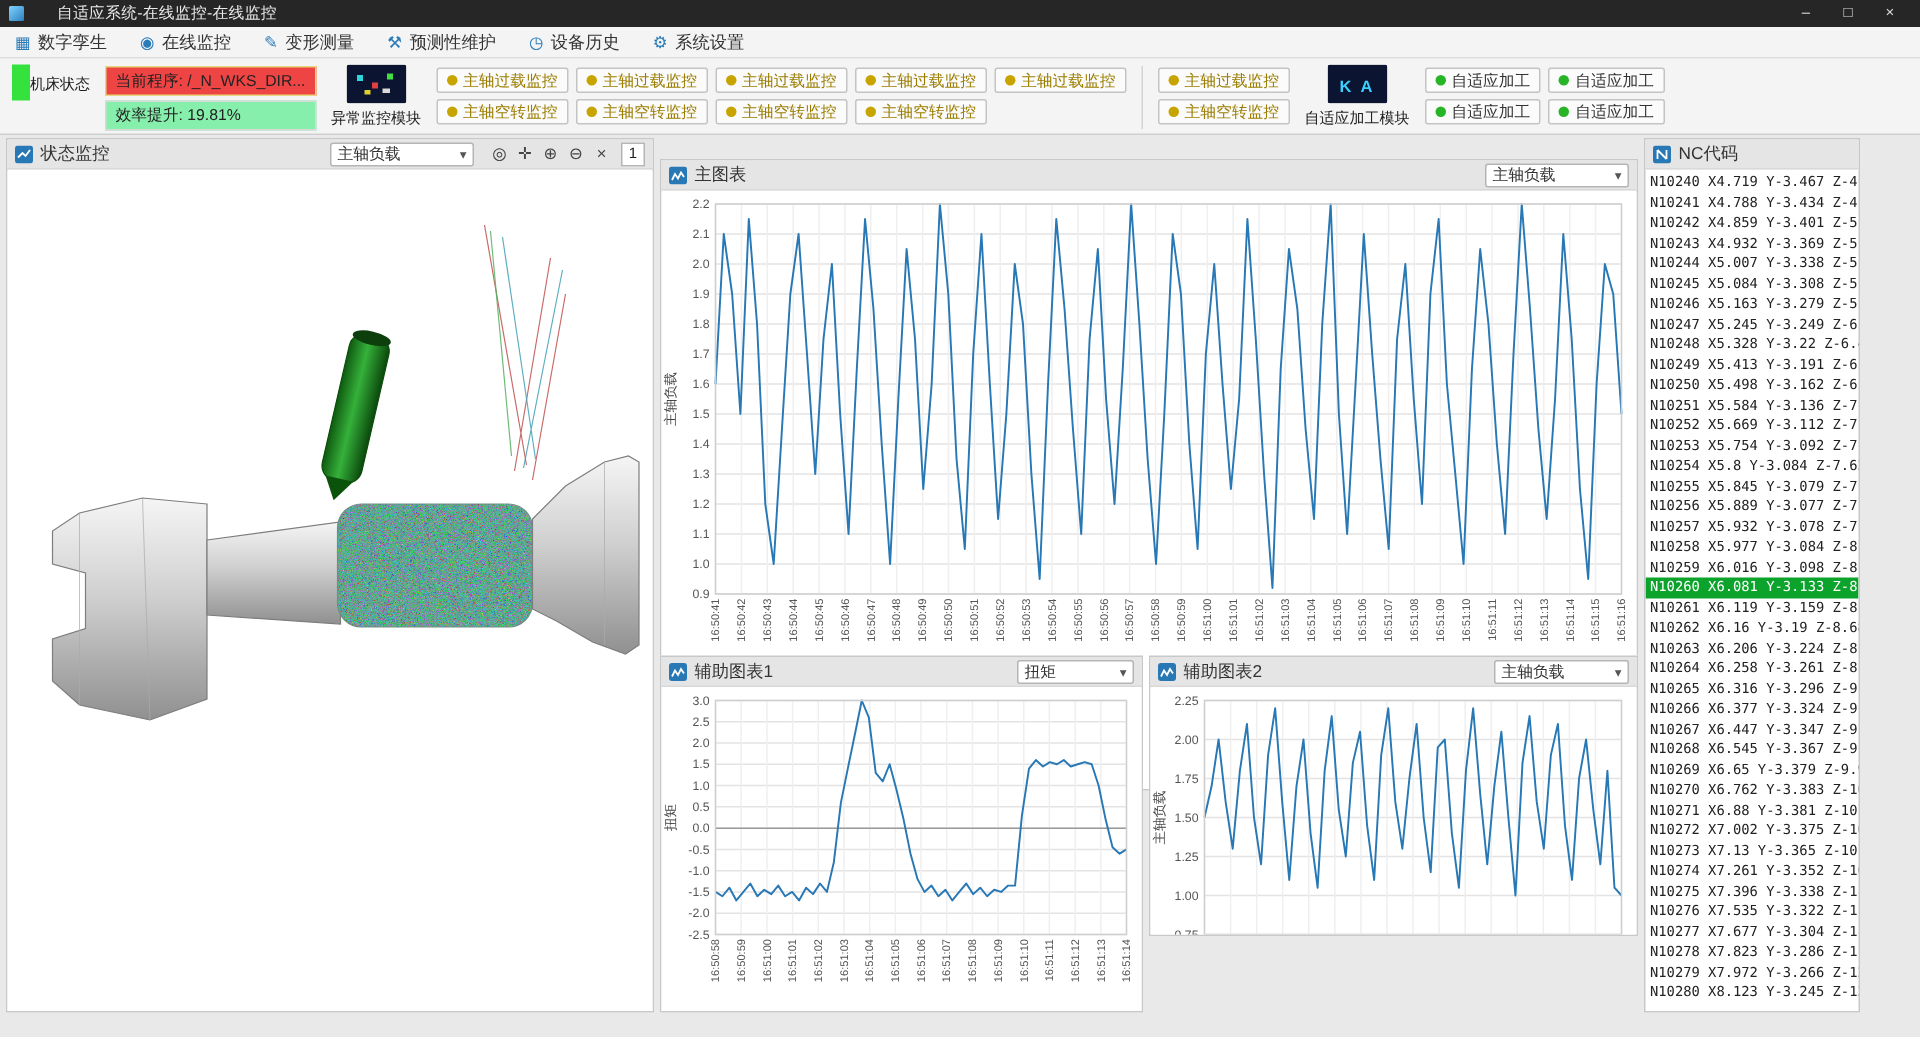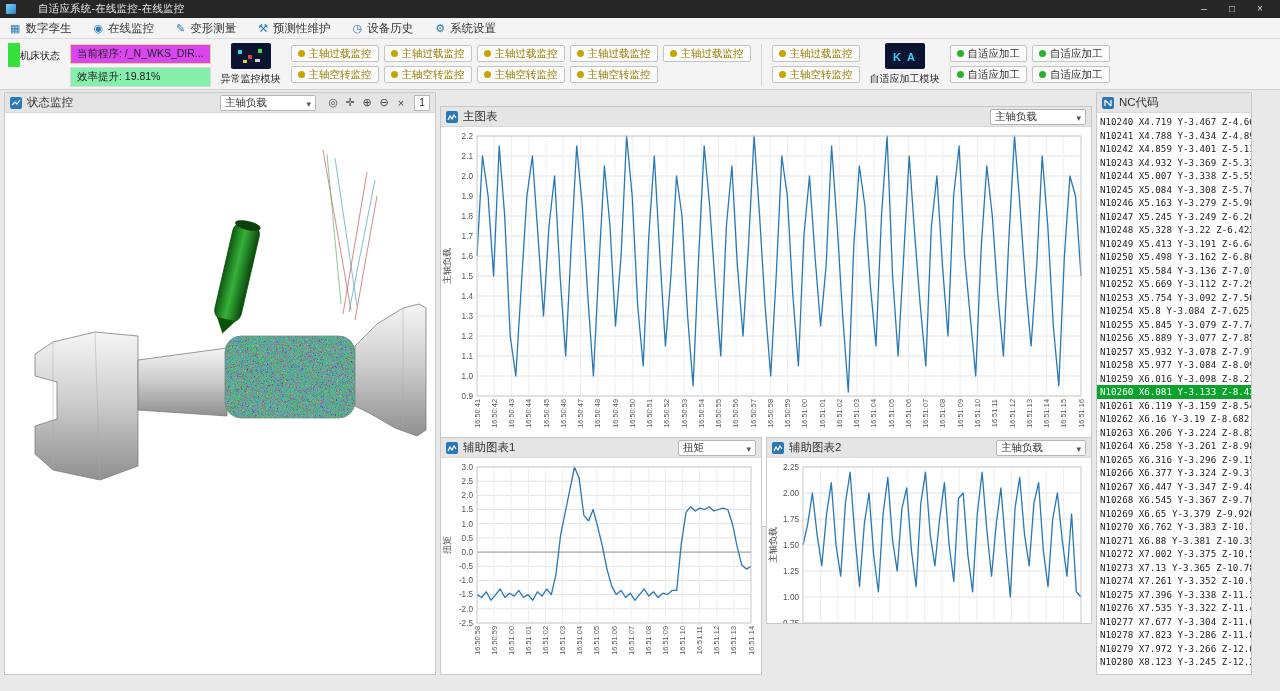--- a/index.html
+++ b/index.html
@@ -17,21 +17,21 @@
   .menubar { position:absolute; top:18px; left:0; right:0; height:21px; background:#f4f4f4; border-bottom:1px solid #dcdcdc; display:flex; align-items:center; padding:0 10px; gap:22px; }
   .menu-item { display:flex; align-items:center; gap:5px; font-size:11.5px; color:#333; }
   .menu-item .mi { color:#2b7bb9; font-size:11px; }
 
   
   .toolbar { position:absolute; top:39px; left:0; right:0; height:51px; background:#f4f4f4; border-bottom:1px solid #cfcfcf; display:flex; align-items:flex-start; padding:2px 8px; gap:10px; }
   .machine-block { display:flex; align-items:center; width:52px; }
   .machine-led { width:24px; height:24px; background:#35e13c; margin-top:2px; }
   .blk-label { font-size:10px; margin-top:3px; white-space:nowrap; }
   .prog-block { display:flex; flex-direction:column; gap:3px; margin-top:3px; }
-  .prog { background:#d946ef; border:1px solid #e6d87a; padding:2px 6px; font-size:10.5px; white-space:nowrap; }
+  .prog { background:#ef4444; border:1px solid #e6d87a; padding:2px 6px; font-size:10.5px; white-space:nowrap; }
   .eff  { background:#86efac; border:1px solid #d8d8d8; padding:2px 6px; font-size:10.5px; white-space:nowrap; }
   .module-block { display:flex; flex-direction:column; align-items:center; margin-top:2px; }
   .mod-icon { width:40px; height:26px; border-radius:2px; overflow:hidden; }
   .btn-grid { display:flex; flex-direction:column; gap:4px; margin-top:4px; }
   .btn-row { display:flex; gap:5px; }
   .ui-btn { display:inline-flex; align-items:center; gap:4px; background:#fbfbfb; border:1px solid #c4c4c4; border-radius:2px; height:17px; padding:0 6px; font-size:10.5px; white-space:nowrap; cursor:default; }
   .mon-btn { color:#9b7d00; }
   .adp-btn { color:#333; }
   .dot { width:7px; height:7px; border-radius:50%; flex:0 0 auto; }
   .dot.green { background:#27b427; }
@@ -560,21 +560,21 @@
           <text transform="translate(299.1,167) rotate(-90)" text-anchor="end" font-size="7.4" fill="#555">16:51:13</text>
           <line x1="314.0" y1="8" x2="314.0" y2="164" stroke="#efefef"></line>
           <text transform="translate(316.5,167) rotate(-90)" text-anchor="end" font-size="7.4" fill="#555">16:51:14</text>
           <polyline points="36.0,86.0 40.7,65.2 45.4,34.0 50.1,75.6 54.8,106.8 59.6,54.8 64.3,23.6 69.0,86.0 73.7,117.2 78.4,44.4 83.1,13.2 87.8,75.6 92.5,127.6 97.3,65.2 102.0,34.0 106.7,96.4 111.4,132.8 116.1,54.8 120.8,18.4 125.5,80.8 130.2,112.0 134.9,49.6 139.7,28.8 144.4,91.2 149.1,127.6 153.8,44.4 158.5,13.2 163.2,75.6 167.9,106.8 172.6,60.0 177.4,23.6 182.1,86.0 186.8,122.4 191.5,39.2 196.2,34.0 200.9,96.4 205.6,132.8 210.3,54.8 215.1,13.2 219.8,70.4 224.5,117.2 229.2,65.2 233.9,28.8 238.6,86.0 243.3,138.0 248.0,49.6 252.7,18.4 257.5,75.6 262.2,106.8 266.9,44.4 271.6,23.6 276.3,91.2 281.0,127.6 285.7,60.0 290.4,34.0 295.2,80.8 299.9,117.2 304.6,54.8 309.3,132.8 314.0,138.0" fill="none" stroke="#2878b5" stroke-width="1.3" stroke-linejoin="round"></polyline>
           <rect x="36" y="8" width="278" height="156" fill="none" stroke="#cfcfcf"></rect>
           <text transform="translate(9,86) rotate(-90)" text-anchor="middle" font-size="9" fill="#444">主轴负载</text>
         </svg>
     </div>
   </div>
 
-  <div class="panel" style="left:1096px; top:92px; width:156px; height:583px;">
+  <div class="panel" style="left:1096px; top:92px; width:144px; height:583px;">
     <div class="phead">
       <svg class="picon" width="12" height="12">
           <rect width="12" height="12" rx="2" fill="#2878b5"></rect>
           <path d="M3 3 L3 9 M3 3 L9 9 M9 3 L9 9" stroke="#fff" stroke-width="1.2" fill="none"></path>
         </svg>
       <span class="ptitle">NC代码</span>
     </div>
     <div class="nc-list" id="nc-list">
         <div class="nc-row">N10240 X4.719 Y-3.467 Z-4.669 A-76.396</div>
         <div class="nc-row">N10241 X4.788 Y-3.434 Z-4.893 A-76.062</div>

